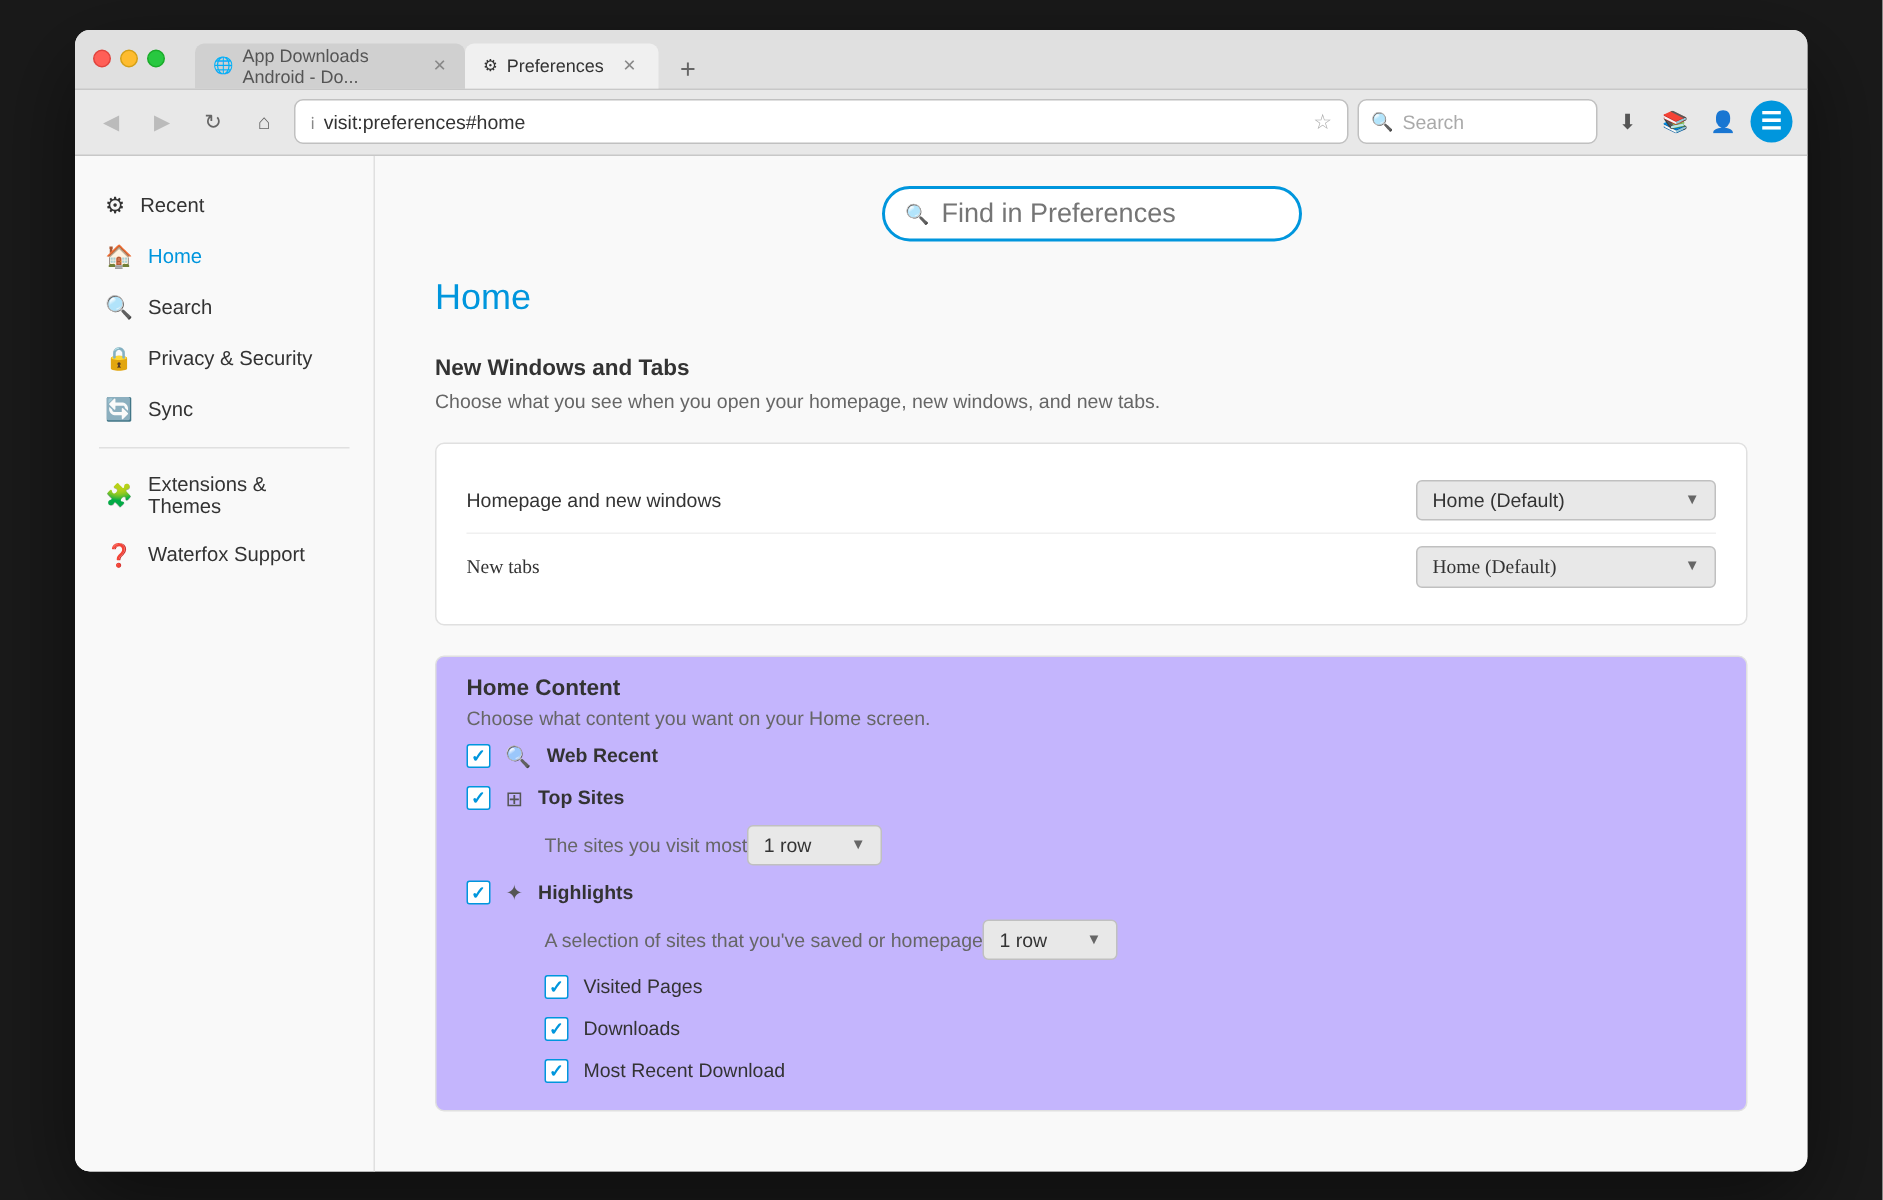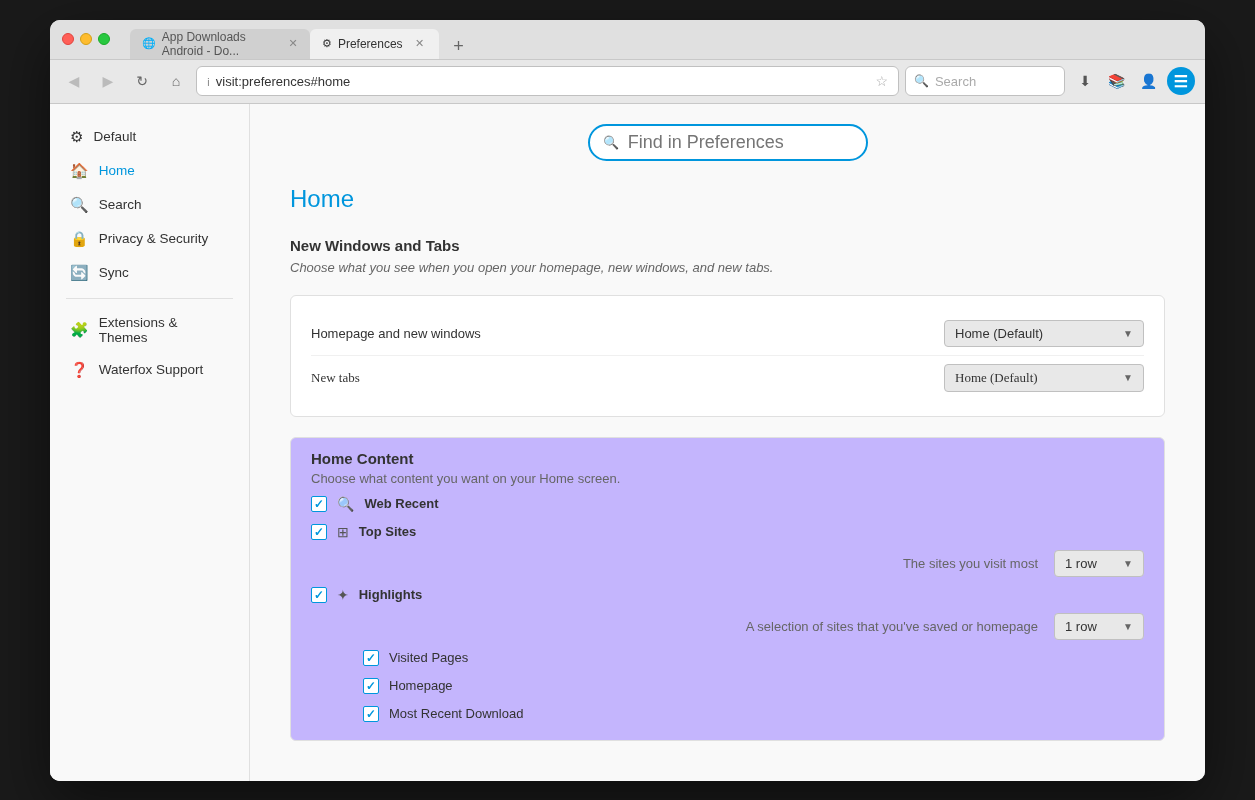--- a/index.html
+++ b/index.html
@@ -227,21 +227,20 @@
     .section-title {
       font-size: 15px;
       font-weight: 700;
       color: #333;
       margin-bottom: 6px;
     }
     .section-desc {
       font-size: 13px;
       color: #666;
       margin-bottom: 20px;
-      font-style: italic;
     }
 
     .settings-section {
       background: white;
       border: 1px solid #e0e0e0;
       border-radius: 6px;
       padding: 16px 20px;
       margin-bottom: 20px;
     }
 
@@ -261,21 +260,20 @@
       background: #e8e8e8;
       border: 1px solid #c0c0c0;
       border-radius: 4px;
       padding: 5px 10px;
       font-size: 13px;
       color: #333;
       cursor: pointer;
       min-width: 200px;
       justify-content: space-between;
       gap: 8px;
-      margin-left: 16px;
     }
     .dropdown-arrow { color: #666; font-size: 10px; }
 
     .dropdown-sm {
       min-width: 90px;
     }
 
     
     .content-section {
       margin-bottom: 20px;
@@ -310,21 +308,21 @@
       font-weight: bold;
     }
 
     .row-icon { font-size: 14px; color: #555; }
     .row-label { font-size: 13px; color: #333; font-weight: 600; }
     .row-label-light { font-size: 13px; color: #333; font-weight: 400; }
 
     .sub-desc {
       display: flex;
       align-items: center;
-      justify-content: flex-end;
+      justify-content: flex-start;
       padding: 4px 0 4px 52px;
     }
     .sub-desc-text { font-size: 13px; color: #666; }
 
     .home-content-box {
       background: #c4b5fd;
       border: 1px solid #e0e0e0;
       border-radius: 6px;
       padding: 12px 20px;
       margin-bottom: 20px;
@@ -392,21 +390,21 @@
       <div class="nav-action-btn">👤</div>
       <div class="menu-btn">☰</div>
     </div>
   </div>
 
   <div class="page-content">
 
     <div class="sidebar">
       <div class="sidebar-item">
         <span class="sidebar-item-icon">⚙</span>
-        <span>Default</span>
+        <span>Recent</span>
       </div>
       <div class="sidebar-item active">
         <span class="sidebar-item-icon" style="color:#0096dd;">🏠</span>
         <span>Home</span>
       </div>
       <div class="sidebar-item">
         <span class="sidebar-item-icon">🔍</span>
         <span>Search</span>
       </div>
       <div class="sidebar-item">
@@ -498,21 +496,21 @@
             <span class="dropdown-arrow">▼</span>
           </div>
         </div>
 
         <div class="checkbox-row subsub">
           <div class="checkbox checked"></div>
           <span class="row-label-light">Visited Pages</span>
         </div>
         <div class="checkbox-row subsub">
           <div class="checkbox checked"></div>
-          <span class="row-label-light">Homepage</span>
+          <span class="row-label-light">Downloads</span>
         </div>
         <div class="checkbox-row subsub">
           <div class="checkbox checked"></div>
           <span class="row-label-light">Most Recent Download</span>
         </div>
 
       </div>
     </div>
   </div>
 </div>

